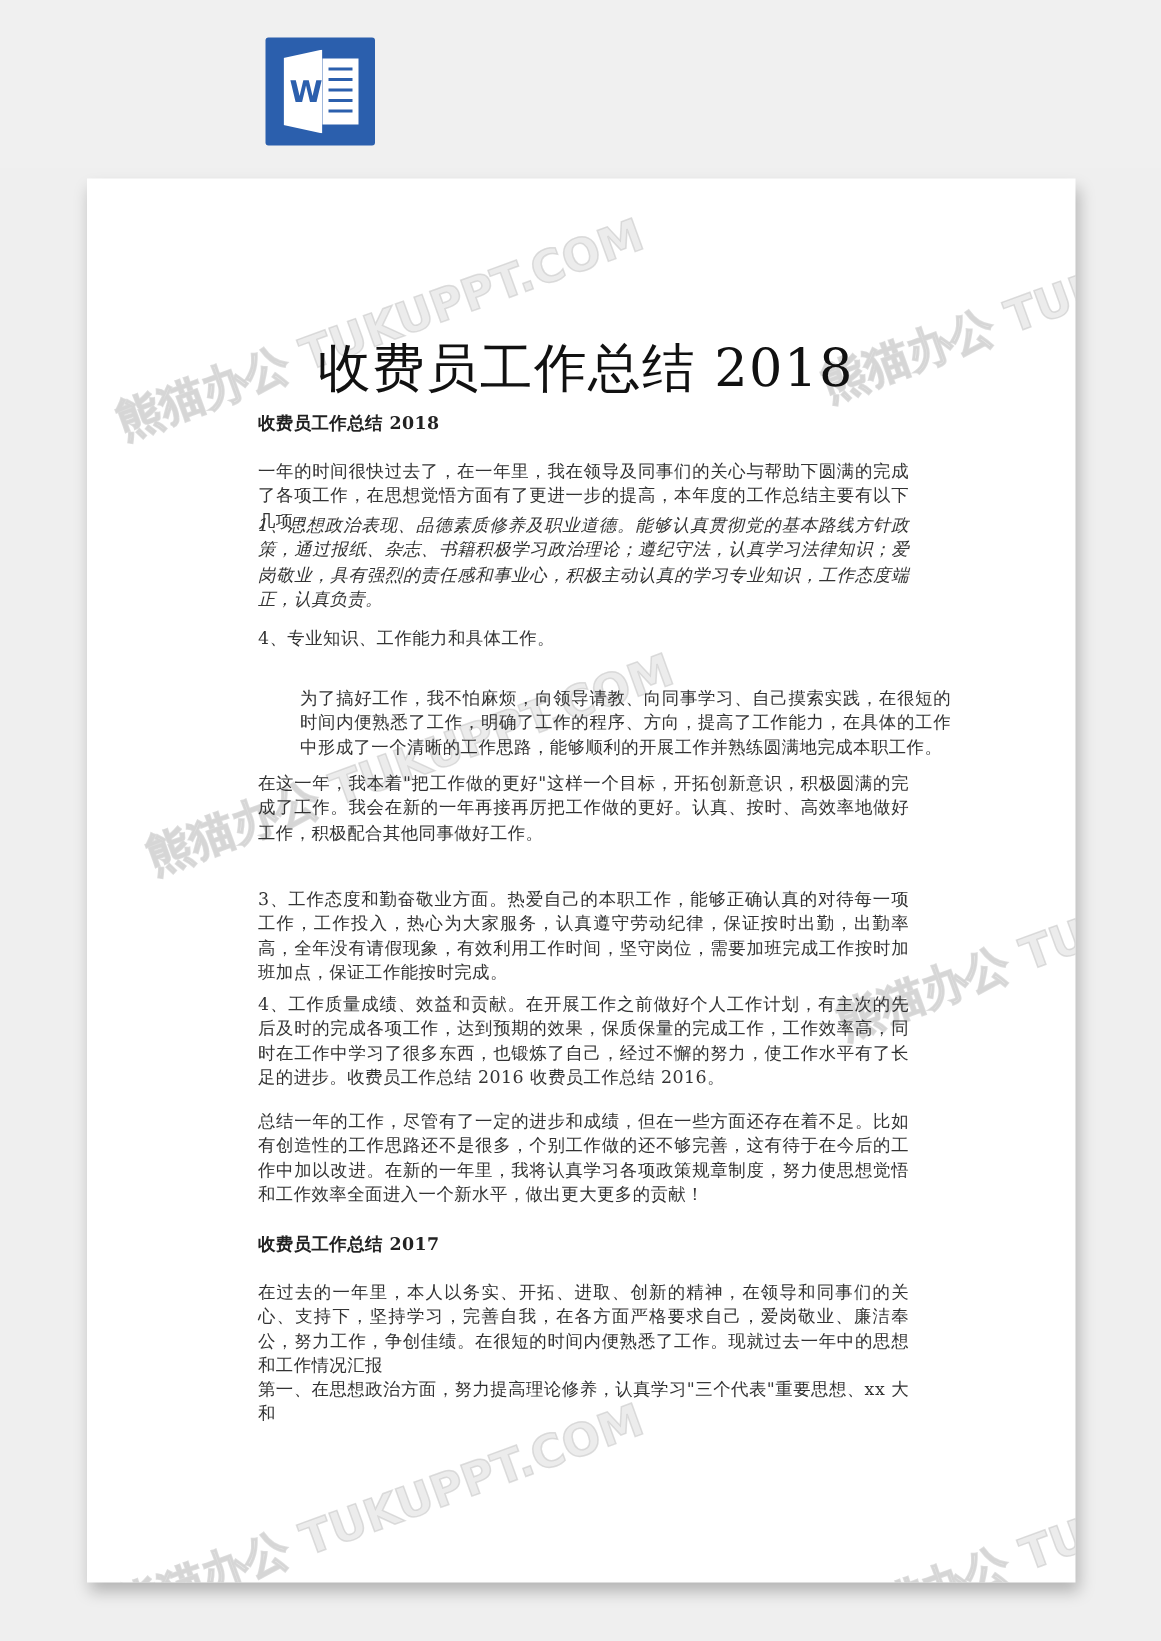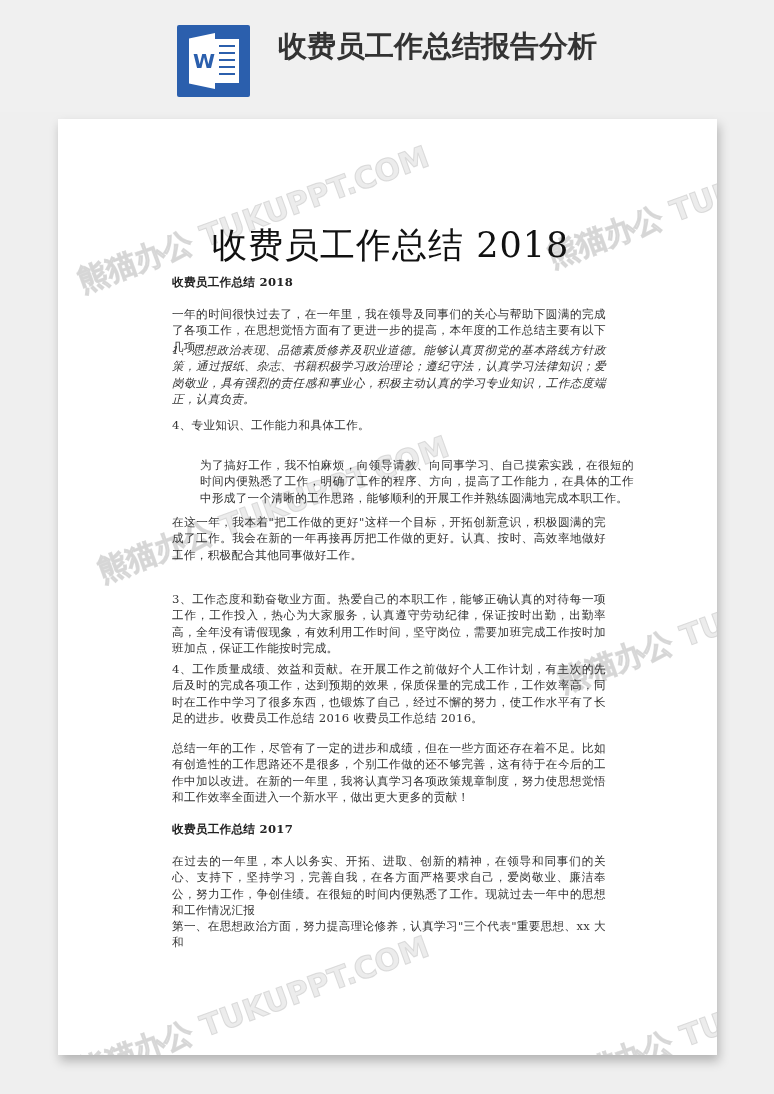--- a/index.html
+++ b/index.html
@@ -64,21 +64,20 @@
     <div class="lines">
       <i style="top:6px"></i>
         <i style="top:13px"></i>
         <i style="top:20px"></i>
         <i style="top:27px"></i>
         <i style="top:34px"></i>
     </div>
     <div class="doc"></div>
     <span class="w">W</span>
   </div>
-  <div class="banner-title">收费员工作总结报告分析</div>
 </div>
 
 <div class="page">
 
   <div class="wm" style="left:10px;top:80px">熊猫办公 TUKUPPT.COM</div>
   <div class="wm" style="left:480px;top:55px">熊猫办公 TUKUPPT.COM</div>
   <div class="wm" style="left:30px;top:370px">熊猫办公 TUKUPPT.COM</div>
   <div class="wm" style="left:490px;top:480px">熊猫办公 TUKUPPT.COM</div>
   <div class="wm" style="left:10px;top:870px">熊猫办公 TUKUPPT.COM</div>
   <div class="wm" style="left:490px;top:880px">熊猫办公 TUKUPPT.COM</div>
@@ -87,18 +86,18 @@
 
   <div id="blocks">
       <div class="p h" style="top: 155px;">收费员工作总结 2018</div>
       <div class="p" style="top: 187px;">一年的时间很快过去了，在一年里，我在领导及同事们的关心与帮助下圆满的完成了各项工作，在思想觉悟方面有了更进一步的提高，本年度的工作总结主要有以下几项：</div>
       <div class="p" style="top: 223px; font-style: italic;">1、思想政治表现、品德素质修养及职业道德。能够认真贯彻党的基本路线方针政策，通过报纸、杂志、书籍积极学习政治理论；遵纪守法，认真学习法律知识；爱岗敬业，具有强烈的责任感和事业心，积极主动认真的学习专业知识，工作态度端正，认真负责。</div>
       <div class="p" style="top: 298px;">4、专业知识、工作能力和具体工作。</div>
       <div class="p" style="top: 338px; margin-left: 28px;">为了搞好工作，我不怕麻烦，向领导请教、向同事学习、自己摸索实践，在很短的时间内便熟悉了工作，明确了工作的程序、方向，提高了工作能力，在具体的工作中形成了一个清晰的工作思路，能够顺利的开展工作并熟练圆满地完成本职工作。</div>
       <div class="p" style="top: 395px;">在这一年，我本着"把工作做的更好"这样一个目标，开拓创新意识，积极圆满的完成了工作。我会在新的一年再接再厉把工作做的更好。认真、按时、高效率地做好工作，积极配合其他同事做好工作。</div>
       <div class="p" style="top: 472px;">3、工作态度和勤奋敬业方面。热爱自己的本职工作，能够正确认真的对待每一项工作，工作投入，热心为大家服务，认真遵守劳动纪律，保证按时出勤，出勤率高，全年没有请假现象，有效利用工作时间，坚守岗位，需要加班完成工作按时加班加点，保证工作能按时完成。</div>
       <div class="p" style="top: 542px;">4、工作质量成绩、效益和贡献。在开展工作之前做好个人工作计划，有主次的先后及时的完成各项工作，达到预期的效果，保质保量的完成工作，工作效率高，同时在工作中学习了很多东西，也锻炼了自己，经过不懈的努力，使工作水平有了长足的进步。收费员工作总结 2016 收费员工作总结 2016。</div>
-      <div class="p" style="top: 621px;">总结一年的工作，尽管有了一定的进步和成绩，但在一些方面还存在着不足。比如有创造性的工作思路还不是很多，个别工作做的还不够完善，这有待于在今后的工作中加以改进。在新的一年里，我将认真学习各项政策规章制度，努力使思想觉悟和工作效率全面进入一个新水平，做出更大更多的贡献！</div>
+      <div class="p" style="top: 621px; font-family: Liberation Serif, serif;">总结一年的工作，尽管有了一定的进步和成绩，但在一些方面还存在着不足。比如有创造性的工作思路还不是很多，个别工作做的还不够完善，这有待于在今后的工作中加以改进。在新的一年里，我将认真学习各项政策规章制度，努力使思想觉悟和工作效率全面进入一个新水平，做出更大更多的贡献！</div>
       <div class="p h" style="top: 702px;">收费员工作总结 2017</div>
       <div class="p" style="top: 734px;">在过去的一年里，本人以务实、开拓、进取、创新的精神，在领导和同事们的关心、支持下，坚持学习，完善自我，在各方面严格要求自己，爱岗敬业、廉洁奉公，努力工作，争创佳绩。在很短的时间内便熟悉了工作。现就过去一年中的思想和工作情况汇报</div>
       <div class="p" style="top: 799px;">第一、在思想政治方面，努力提高理论修养，认真学习"三个代表"重要思想、xx 大和</div>
     </div>
 </div>
 
 </body></html>

